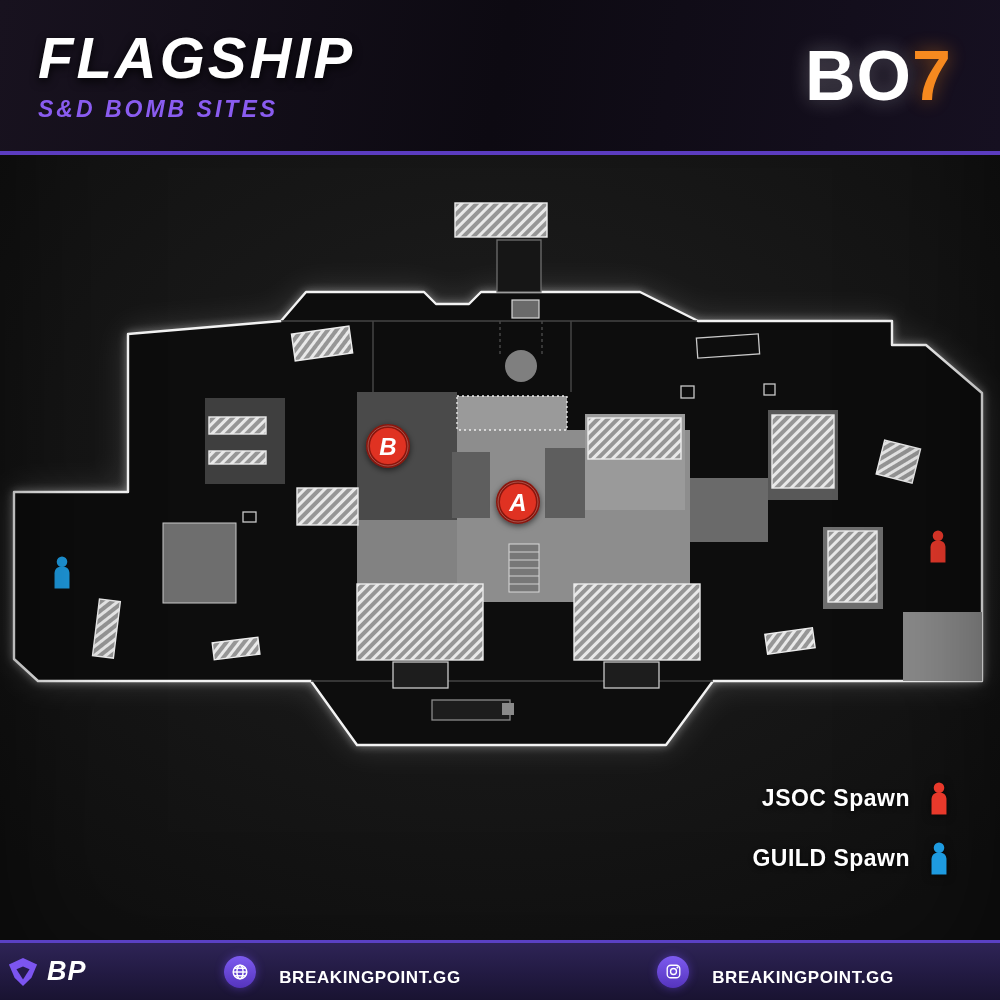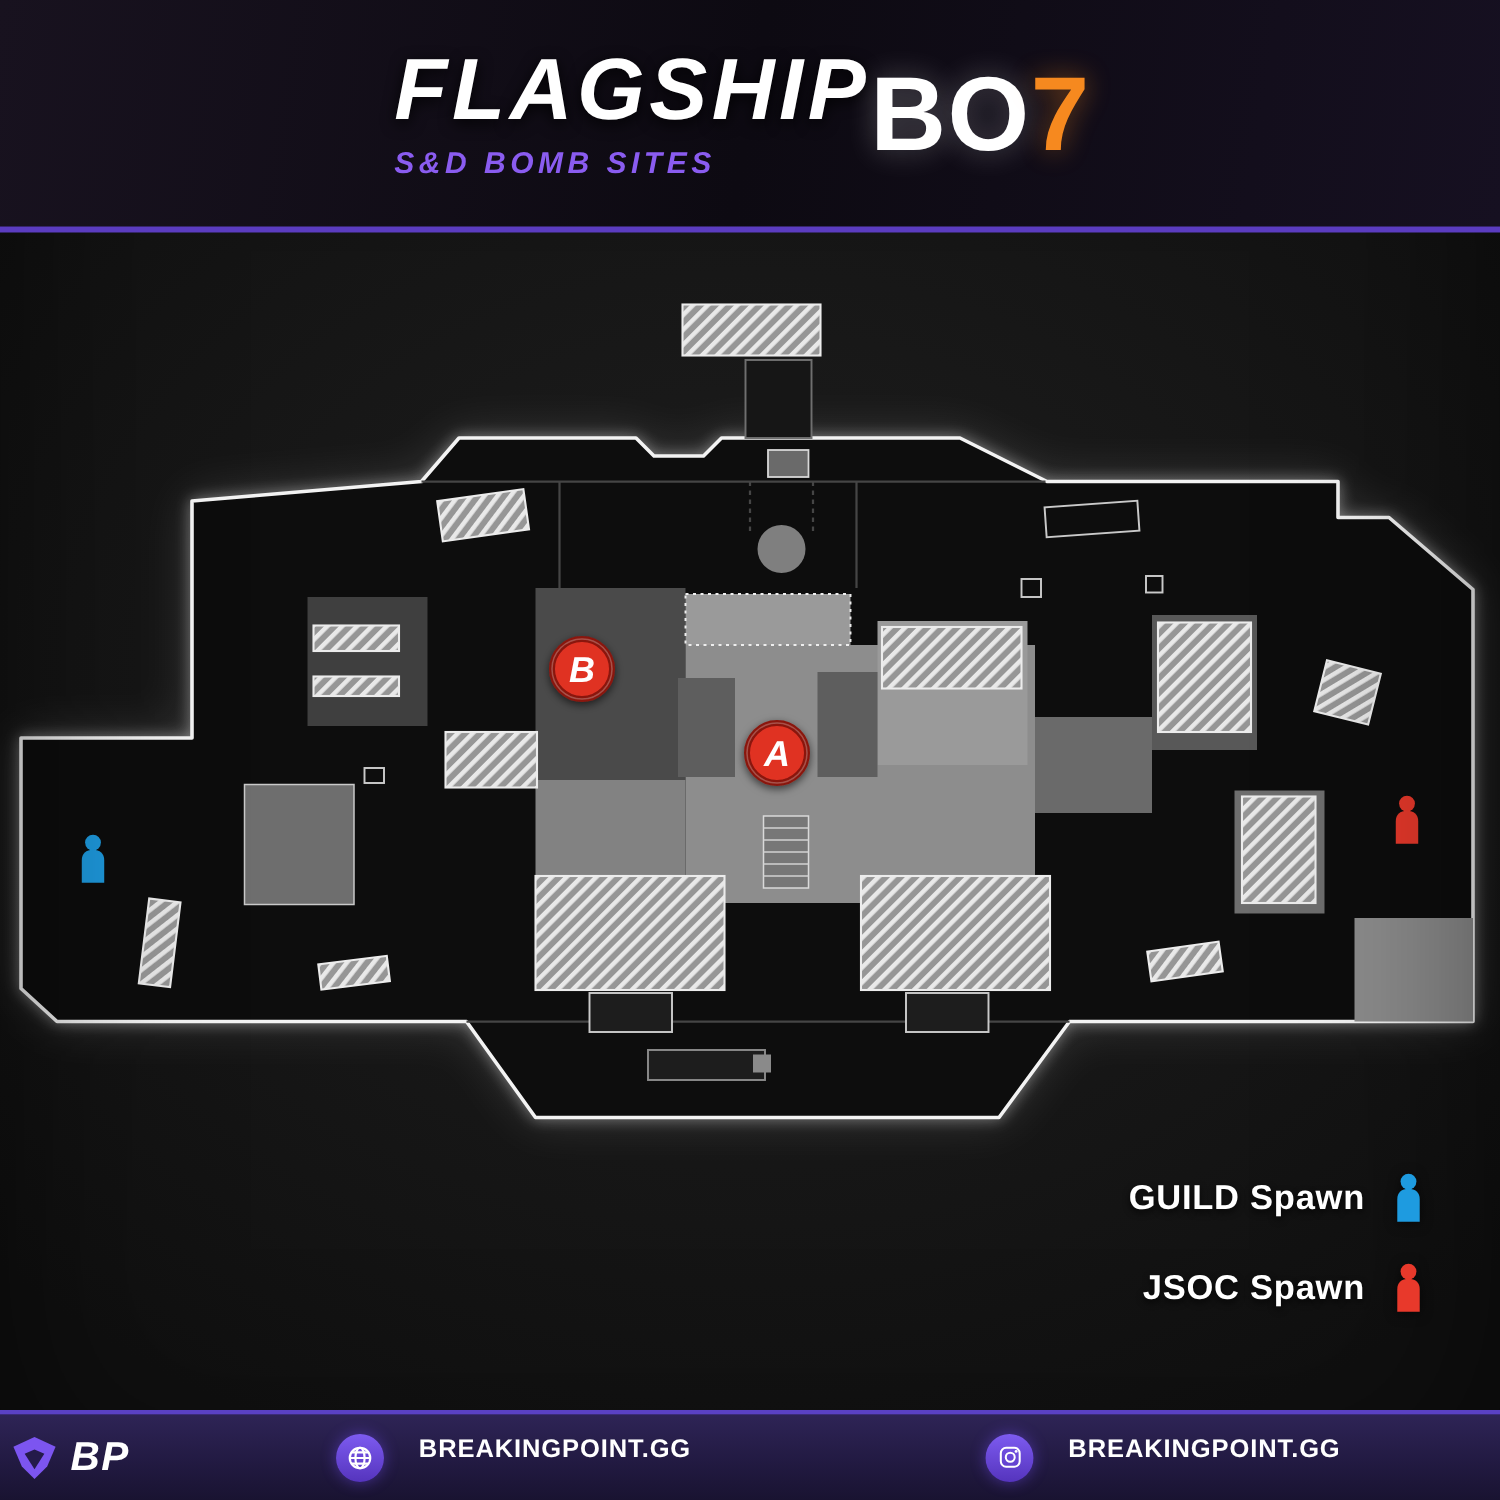--- a/index.html
+++ b/index.html
@@ -3,26 +3,26 @@
 <meta charset="utf-8">
 <style>
   *{margin:0;padding:0;box-sizing:border-box}
   html,body{width:1000px;height:1000px;background:#0d0d0d;font-family:"Liberation Sans",sans-serif;overflow:hidden}
   .canvas{position:relative;width:1000px;height:1000px;overflow:hidden;
     background:radial-gradient(ellipse 70% 55% at 50% 46%, #1e1e1e 0%, #151515 65%, #101010 100%)}
   .canvas::after{content:"";position:absolute;inset:0;box-shadow:inset 0 0 140px rgba(0,0,0,.55);pointer-events:none;z-index:3}
 
   
   header{position:absolute;top:0;left:0;width:100%;height:155px;z-index:5;
-    display:flex;justify-content:center;align-items:center;padding:0 48px 0 38px;
+    display:flex;justify-content:space-between;align-items:center;padding:0 48px 0 38px;
     background:linear-gradient(100deg,#18121f 0%,#0d0a12 50%,#161021 100%);
     border-bottom:4px solid #5b3cc0}
   .title{font-size:58px;font-weight:700;font-style:italic;color:#ffffff;letter-spacing:3px;line-height:1;
     text-shadow:0 3px 10px rgba(0,0,0,.85)}
-  .subtitle{font-size:20px;font-weight:700;font-style:italic;color:#8a5cf0;letter-spacing:3px;margin-top:9px}
+  .subtitle{font-size:23px;font-weight:700;font-style:italic;color:#8a5cf0;letter-spacing:3px;margin-top:9px}
   .bo7{font-size:70px;font-weight:700;color:#ffffff;letter-spacing:1px;line-height:1;
     text-shadow:0 0 20px rgba(255,255,255,.28)}
   .bo7 .seven{color:#f6891f;text-shadow:0 0 18px rgba(246,137,31,.45)}
 
   
   .map-svg{position:absolute;inset:0;z-index:1}
   .outline{filter:drop-shadow(0 0 5px rgba(255,255,255,.40)) drop-shadow(0 0 16px rgba(255,255,255,.14))}
   .site-letter{fill:#ffffff;font-size:24px;font-weight:700;font-style:italic;text-anchor:middle;
     font-family:"Liberation Sans",sans-serif}
 
@@ -33,21 +33,21 @@
   .legend-icon{width:22px;height:33px;filter:drop-shadow(0 1px 4px rgba(0,0,0,.6))}
 
   
   footer{position:absolute;bottom:0;left:0;width:100%;height:60px;z-index:5;
     display:flex;align-items:center;padding:0 8px;
     background:linear-gradient(180deg,#2e2456 0%,#221a42 55%,#191331 100%);
     border-top:3px solid #5a41c4}
   .brand{display:flex;align-items:center;gap:9px;min-width:118px}
   .brand-text{font-size:27px;font-weight:700;font-style:italic;color:#fff;letter-spacing:1px}
   .socials{flex:1;display:flex;justify-content:space-around;align-items:center}
-  .social{display:flex;align-items:flex-start;gap:23px}
+  .social{display:flex;align-items:flex-end;gap:23px}
   .social-icon-wrap{width:32px;height:32px;border-radius:50%;flex:0 0 32px;
     background:linear-gradient(180deg,#7d5bf0,#5534bd);
     display:flex;align-items:center;justify-content:center;
     box-shadow:0 0 10px rgba(120,80,255,.45)}
   .social-label{font-size:17px;font-weight:700;color:#fff;letter-spacing:.6px}
 </style>
 </head>
 <body>
 
 <div class="canvas">
@@ -160,28 +160,28 @@
   <header>
     <div class="titles">
       <div class="title">FLAGSHIP</div>
       <div class="subtitle">S&amp;D BOMB SITES</div>
     </div>
     <div class="bo7"><span>BO</span><span class="seven">7</span></div>
   </header>
 
   <div class="legend">
     <div class="legend-row">
+      <span class="legend-label">JSOC Spawn</span>
+      <svg class="legend-icon" viewBox="0 0 20 30" fill="#e8392b">
+          <use href="#spawn-icon"></use>
+        </svg>
+    </div>
+    <div class="legend-row">
       <span class="legend-label">GUILD Spawn</span>
       <svg class="legend-icon" viewBox="0 0 20 30" fill="#1e9be0">
-          <use href="#spawn-icon"></use>
-        </svg>
-    </div>
-    <div class="legend-row">
-      <span class="legend-label">JSOC Spawn</span>
-      <svg class="legend-icon" viewBox="0 0 20 30" fill="#e8392b">
           <use href="#spawn-icon"></use>
         </svg>
     </div>
   </div>
 
   <footer>
     <div class="brand">
       <svg width="30" height="30" viewBox="0 0 32 32">
         <path d="M16 1 L31 8 L25 22 L16 31 L7 22 L1 8 Z" fill="#7c55f0"></path>
         <path d="M16 10 L23 13 L16 24 L9 13 Z" fill="#241a4a"></path>

